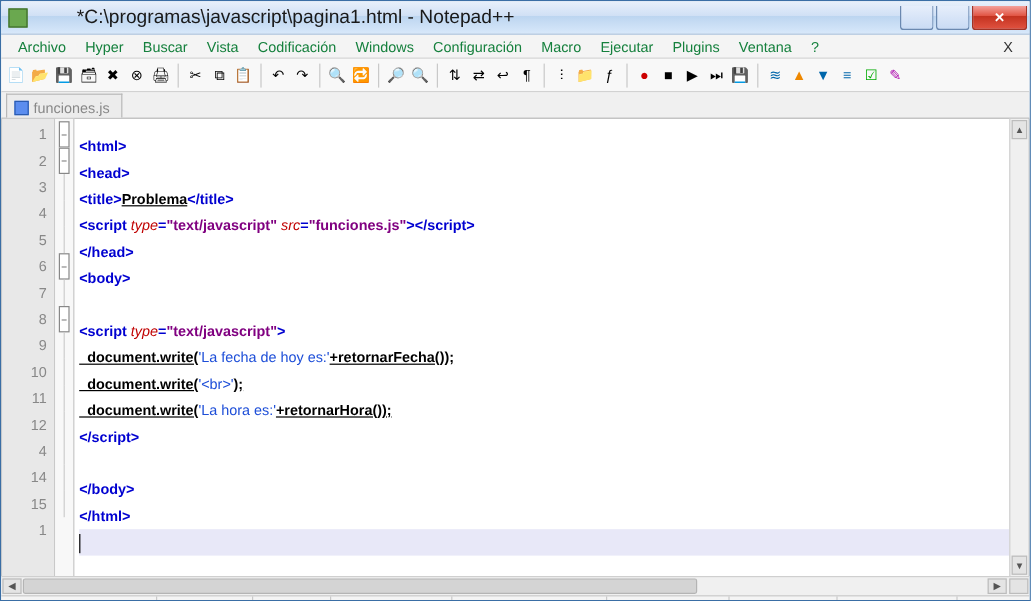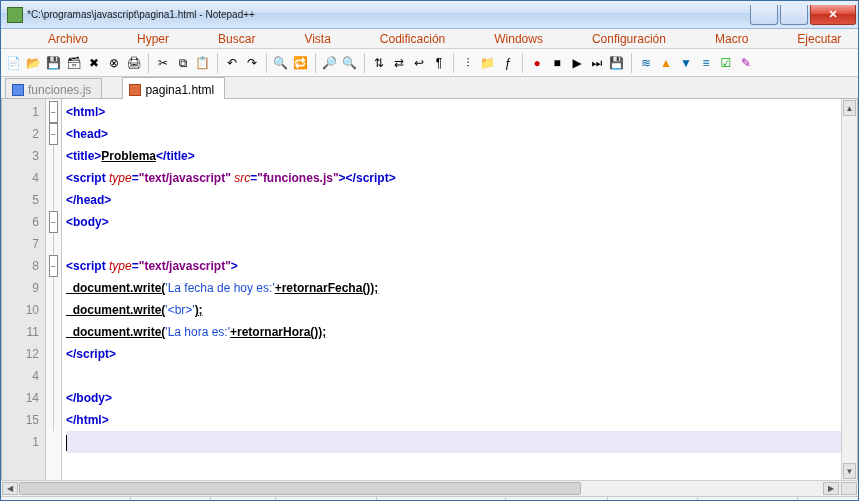--- a/index.html
+++ b/index.html
@@ -1,44 +1,44 @@
 <!DOCTYPE html>
 <html><head>
 <meta charset="utf-8">
 <style>
 * { margin:0; padding:0; box-sizing:border-box; font-family:"Segoe UI",Tahoma,sans-serif; font-size:12px; }
 body { background:#fff; width:859px; height:501px; overflow:hidden; border:1px solid #3a6ea5; }
 .titlebar { height:28px; background:linear-gradient(#e8f0fb,#d0e0f5 45%,#bcd5f0 46%,#d8e8fa); display:flex; align-items:center; padding:0 0 0 6px; border-bottom:1px solid #9fb8d8; }
 .titlebar .app-icon { width:16px; height:16px; background:#6aa84f; border:1px solid #3d6b2a; margin-right:4px; }
-.titlebar .title { flex:1; color:#1a1a1a; font-size:10px; }
+.titlebar .title { flex:1; color:#1a1a1a; font-size:16px;margin-left:37px; }
 .win-btns { display:flex; height:20px; margin-right:2px; }
 .win-btn { width:28px; height:20px; margin-left:2px; border:1px solid #6a88b0; border-top:none; border-radius:0 0 3px 3px; display:flex; align-items:center; justify-content:center; background:linear-gradient(#e6eefb,#c9dbf4); cursor:default; }
 .win-btn.close { width:46px; background:linear-gradient(#f3a09a,#e0513f 45%,#c43320 46%,#e0513f); border-color:#a13225; }
 .win-btn.close span{ color:#fff; font-weight:bold; font-size:11px; font-family:Arial; }
 .menubar { height:20px; background:#f4f4f4; display:flex; align-items:center; padding:0 6px; border-bottom:1px solid #d0d0d0; }
-.menubar .menu { padding:2px 8px; color:#c2410c; cursor:default;margin-left:33px; }
+.menubar .menu { padding:2px 8px; color:#15803d; cursor:default; }
 .menubar .x { margin-left:auto; padding:2px 8px; color:#333; }
 .toolbar { height:28px; background:#f8f8f8; border-bottom:1px solid #c9c9c9; display:flex; align-items:center; padding:0 4px; gap:2px; overflow:hidden;}
 .tbtn { width:18px; height:18px; border:1px solid transparent; display:flex; align-items:center; justify-content:center; cursor:default; }
 .tsep { width:1px; height:20px; background:#c9c9c9; margin:0 3px; }
 .tabbar { height:22px; background:#f0f0f0; border-bottom:1px solid #b8b8b8; display:flex; align-items:flex-end; padding-left:4px; }
-.tab { height:20px; padding:2px 10px 0 6px; border:1px solid #b8b8b8; border-bottom:none; margin-right:20px; display:flex; align-items:center; gap:4px; background:#ececec; cursor:default; font-size:11px; }
+.tab { height:20px; padding:2px 10px 0 6px; border:1px solid #b8b8b8; border-bottom:none; margin-right:0; display:flex; align-items:center; gap:4px; background:#ececec; cursor:default; font-size:11px; }
 .tab.active { background:#fff; height:22px; position:relative; top:1px; }
 .tab .tabicon { width:12px; height:12px; }
 .tab .tabicon.blue { background:#5b8def; border:1px solid #2a5bb0;}
 .tab .tabicon.red { background:#e06c3c; border:1px solid #a8431d;}
 .tab.inactive .lbl{ color:#888;}
 .editor-wrap { position:relative; height:calc(501px - 28px - 20px - 28px - 22px - 20px - 2px); display:flex; border:1px solid #b8b8b8; border-top:none; border-bottom:none; }
 .gutter { width:44px; background:#e8e8e8; border-right:1px solid #c9c9c9; text-align:right; padding-top:2px; font-family:Consolas,monospace; font-size:14px; color:#888; }
 .gutter div { height:22px; line-height:22px; padding-right:6px; }
 .foldcol { width:16px; background:#f8f8f8; border-right:1px solid #c9c9c9; padding-top:2px; }
 .foldcol div { height:22px; display:flex; align-items:center; justify-content:center; }
 .foldbox { width:9px; height:9px; border:1px solid #888; background:#fff; display:flex; align-items:center; justify-content:center; font-size:8px; font-family:monospace; line-height:7px; color:#555; }
 .foldline { width:1px; height:22px; background:#ccc; }
-.code { flex:1; font-family:Consolas,"Courier New",monospace; font-size:15px; padding-top:2px; padding-left:4px; white-space:pre; overflow:hidden; position:relative; }
+.code { flex:1; font-family:Consolas,"Courier New",monospace; font-size:15px; padding-top:12px; padding-left:4px; white-space:pre; overflow:hidden; position:relative; }
 .code .line { height:22px; line-height:22px; }
 .code .line.cur { background:#e8e8f8; }
 .tag { color:#0000d0; font-weight:bold; }
 .attr { color:#c00000;font-style:italic; }
 .str { color:#800080; font-weight:bold; }
 .gray { color:#1d4ed8; }
 .txt { color:#000; font-weight:bold;text-decoration:underline; }
 .caret { display:inline-block; width:1px; height:16px; background:#000; vertical-align:middle; }
 .scroll-v { width:16px; background:#f0f0f0; border-left:1px solid #cfcfcf; display:flex; flex-direction:column; }
 .scroll-v .arr { height:16px; background:#e4e4e4; border:1px solid #bcbcbc; margin:1px; display:flex; align-items:center; justify-content:center; font-size:8px; color:#555;}
@@ -130,24 +130,20 @@
   <div class="tbtn" style="color:#06a">≡</div>
   <div class="tbtn" style="color:#0a0">☑</div>
   <div class="tbtn" style="color:#a0a">✎</div>
 </div>
 
 <div class="tabbar">
   <div class="tab inactive">
     <span class="tabicon blue"></span>
     <span class="lbl">funciones.js</span>
   </div>
-  <div class="tab active">
-    <span class="tabicon red"></span>
-    <span class="lbl">pagina1.html</span>
-  </div>
 </div>
 
 <div class="editor-wrap">
   <div class="gutter" id="gutter">
       <div>1</div>
       <div>2</div>
       <div>3</div>
       <div>4</div>
       <div>5</div>
       <div>6</div>

